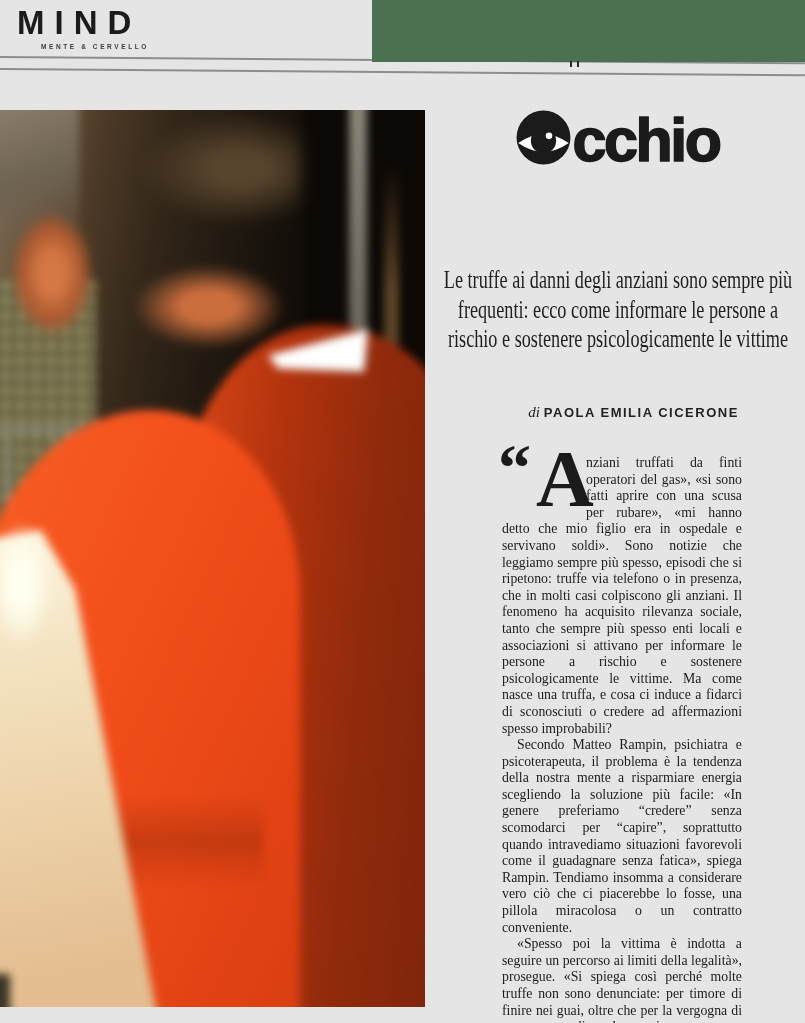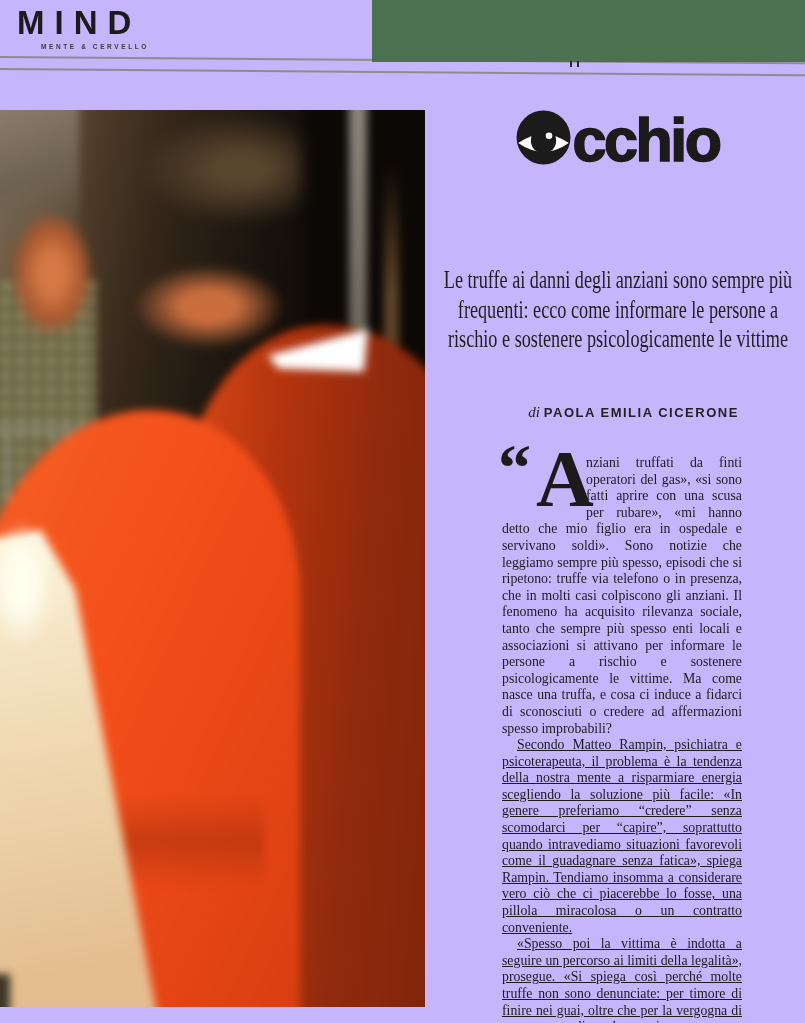--- a/index.html
+++ b/index.html
@@ -1,16 +1,16 @@
 <!DOCTYPE html>
 <html lang="it"><head>
 <meta charset="utf-8">
 <style>
   html,body{margin:0;padding:0;background:#fff;}
-  .page{position:relative;width:805px;height:1023px;background:#c4b5fd;overflow:hidden;
+  .page{position:relative;width:805px;height:1023px;background:#e5e5e5;overflow:hidden;
         font-family:"Liberation Serif",serif;color:#1e1e1e;}
 
   
   .masthead{position:absolute;left:17px;top:6px;z-index:4;}
   .mast-logo{font-family:"Liberation Sans",sans-serif;font-weight:700;font-size:33px;
              letter-spacing:10px;color:#1b1b1b;line-height:1;}
   .mast-tagline{font-family:"Liberation Sans",sans-serif;font-weight:700;font-size:6.5px;
                 letter-spacing:2.6px;color:#3b3b3b;margin:4px 0 0 24px;}
 
   .green-bar{position:absolute;left:372px;top:0;width:433px;height:62px;z-index:2;}
@@ -83,21 +83,21 @@
 
   .byline{position:absolute;top:270px;left:0;width:100%;text-align:center;margin:16px;}
   .byline .di{font-style:italic;font-size:15px;color:#222;margin-right:4px;}
   .byline .name{font-family:"Liberation Sans",sans-serif;font-weight:700;font-size:13px;
     letter-spacing:1.5px;color:#222;}
 
   .bodycopy{position:absolute;top:338px;left:72px;width:240px;
     font-size:13.8px;line-height:16.6px;text-align:justify;color:#1c1c1c;
     hyphens:auto;-webkit-hyphens:auto;}
   .bodycopy p{margin:0;}
-  .bodycopy p.indent{text-indent:15px;text-decoration:underline;}
+  .bodycopy p.indent{text-indent:15px;}
 
   .dropblock{float:left;width:84px;height:50px;position:relative;}
   .dropquote{position:absolute;left:-4px;top:-20px;font-weight:700;font-size:66px;line-height:1;color:#1b1b1b;}
   .dropcap{position:absolute;left:34px;top:-7px;font-weight:700;font-size:80px;line-height:62px;color:#1b1b1b;}
 </style>
 </head>
 <body>
 
 <div class="page">
 

